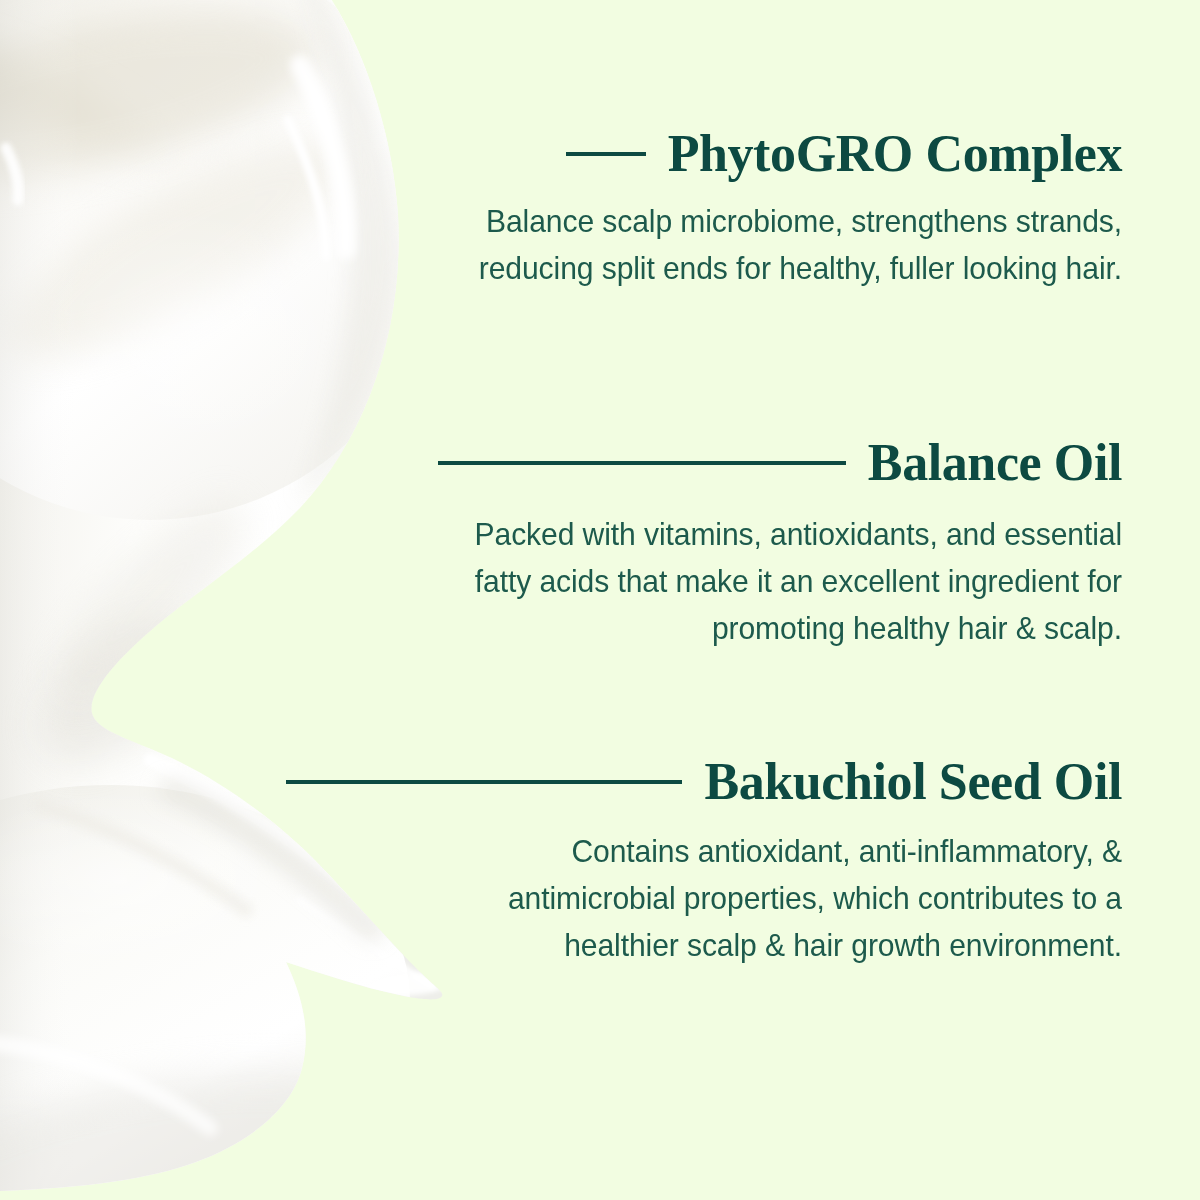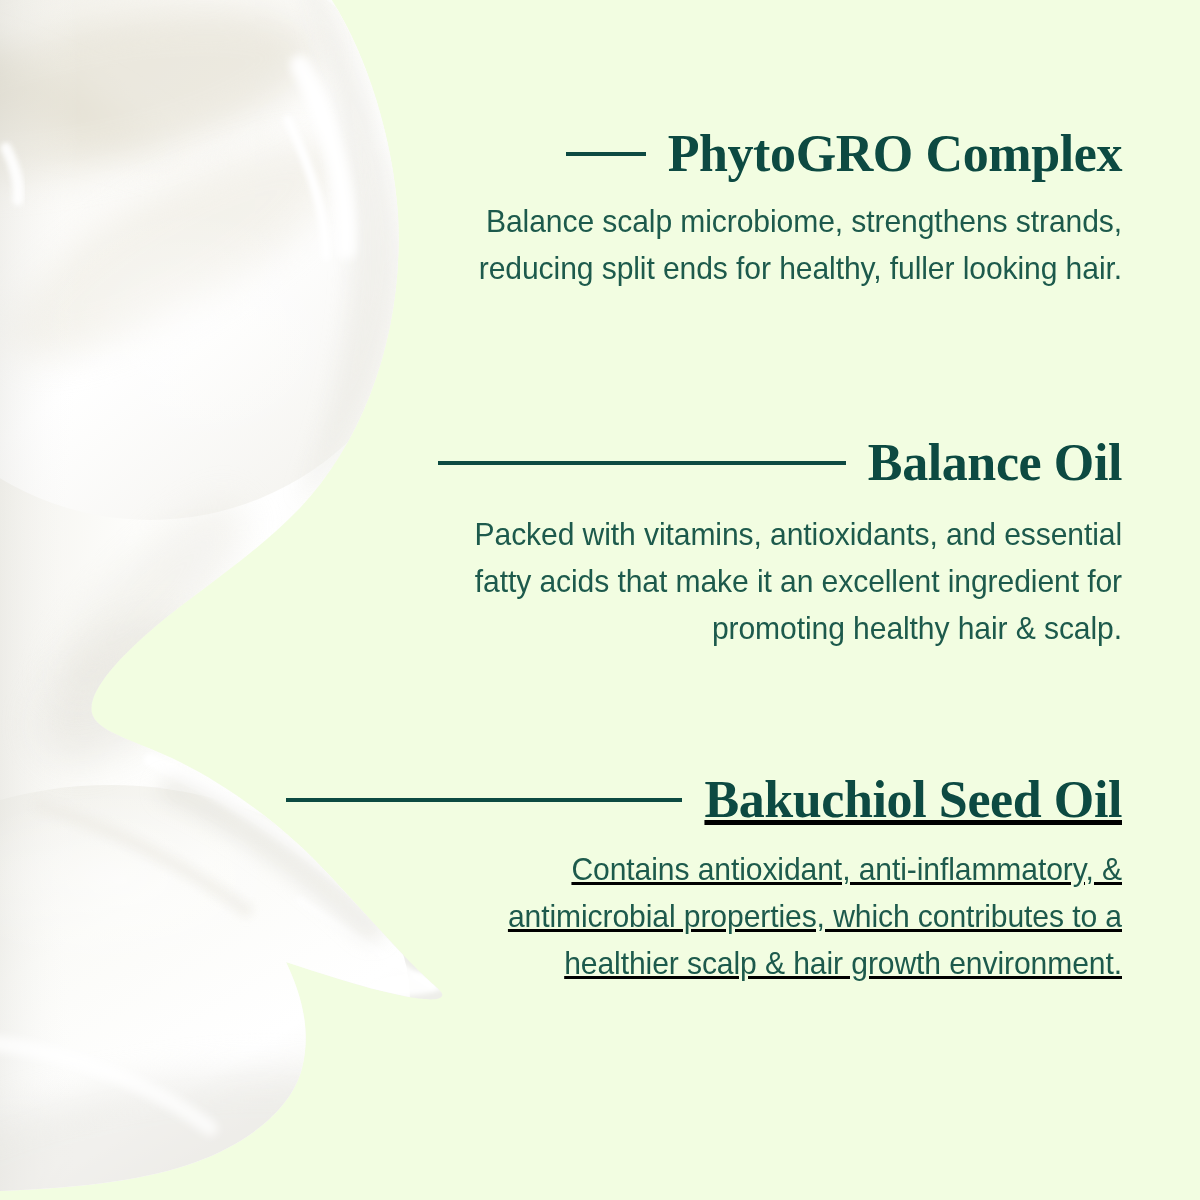--- a/index.html
+++ b/index.html
@@ -86,21 +86,21 @@
 
   
   #section-1 { top: 128px; }
   #section-1 .leader-line { width: 80px; }
   #section-1 .body-text   { margin-top: 18px; }
 
   #section-2 { top: 437px; }
   #section-2 .leader-line { width: 408px; }
   #section-2 .body-text   { margin-top: 22px; }
 
-  #section-3 { top: 774px; text-decoration: underline; }
+  #section-3 { top: 756px; }
   #section-3 .leader-line { width: 396px; }
   #section-3 .body-text   { margin-top: 20px; }
 </style>
 </head>
 <body>
 
 <div id="poster">
 
   <svg id="cream-art" viewBox="0 0 520 1200" width="520" height="1200" preserveAspectRatio="none" aria-hidden="true">
     <defs>

